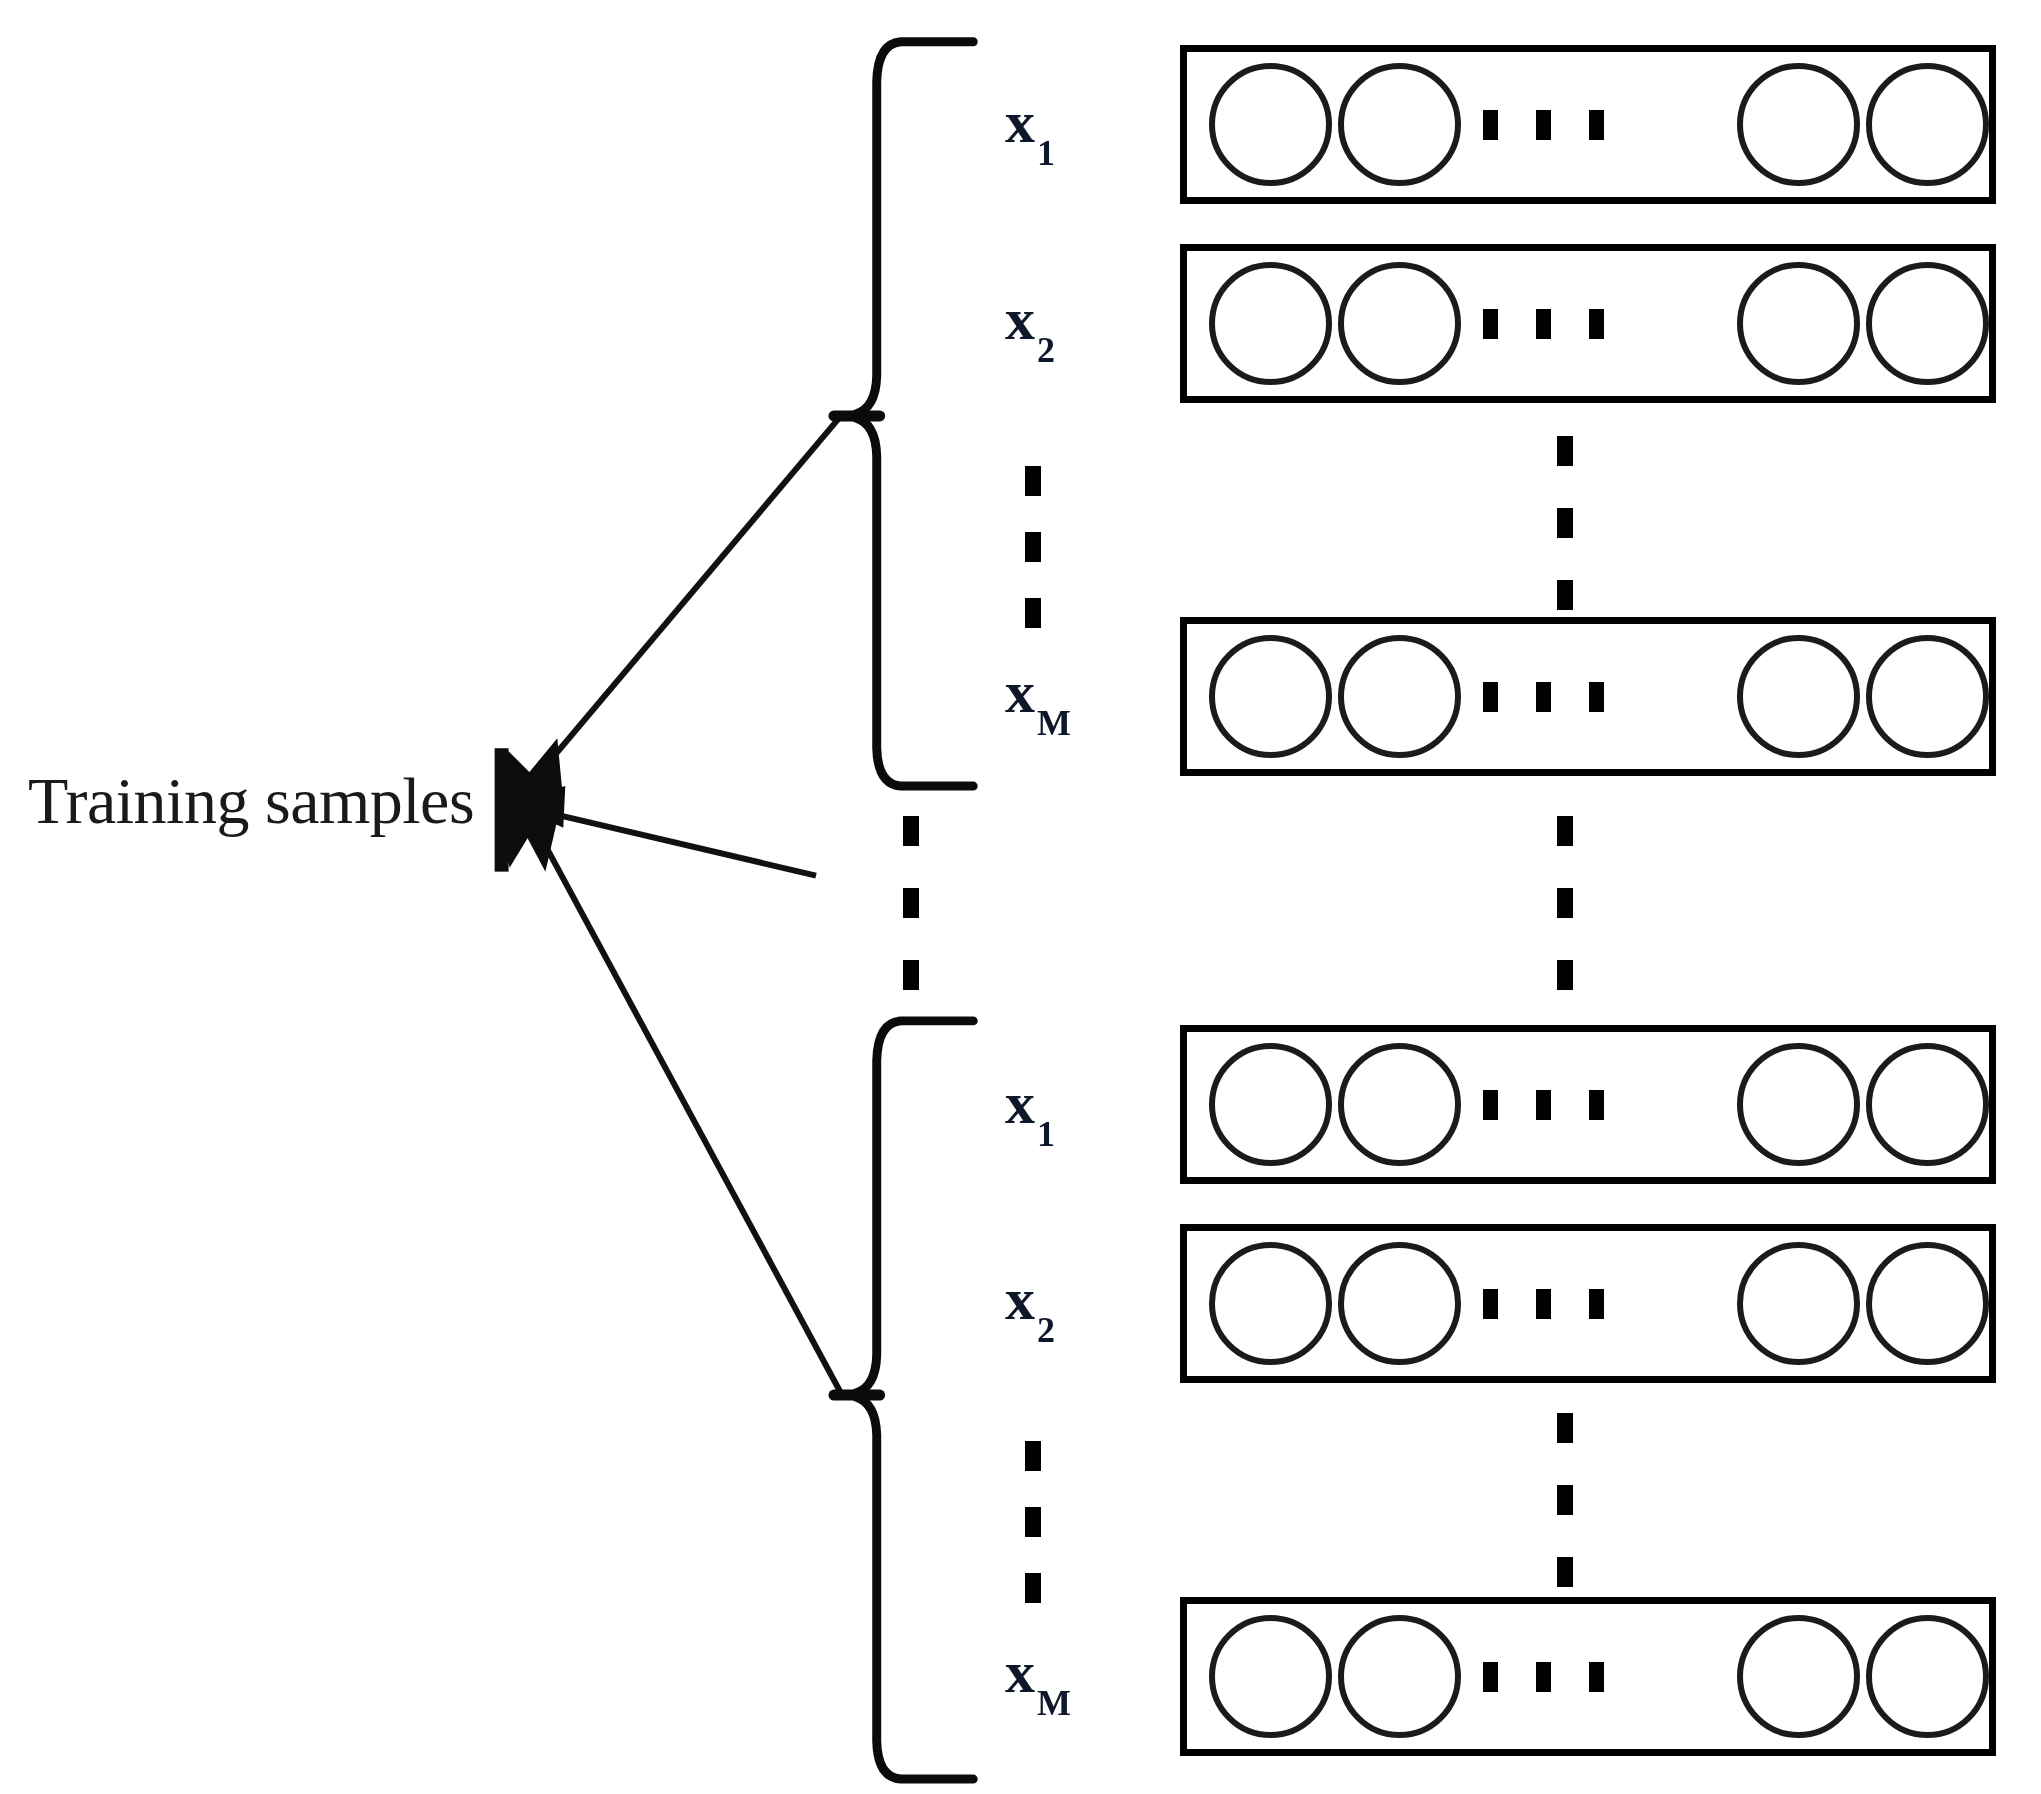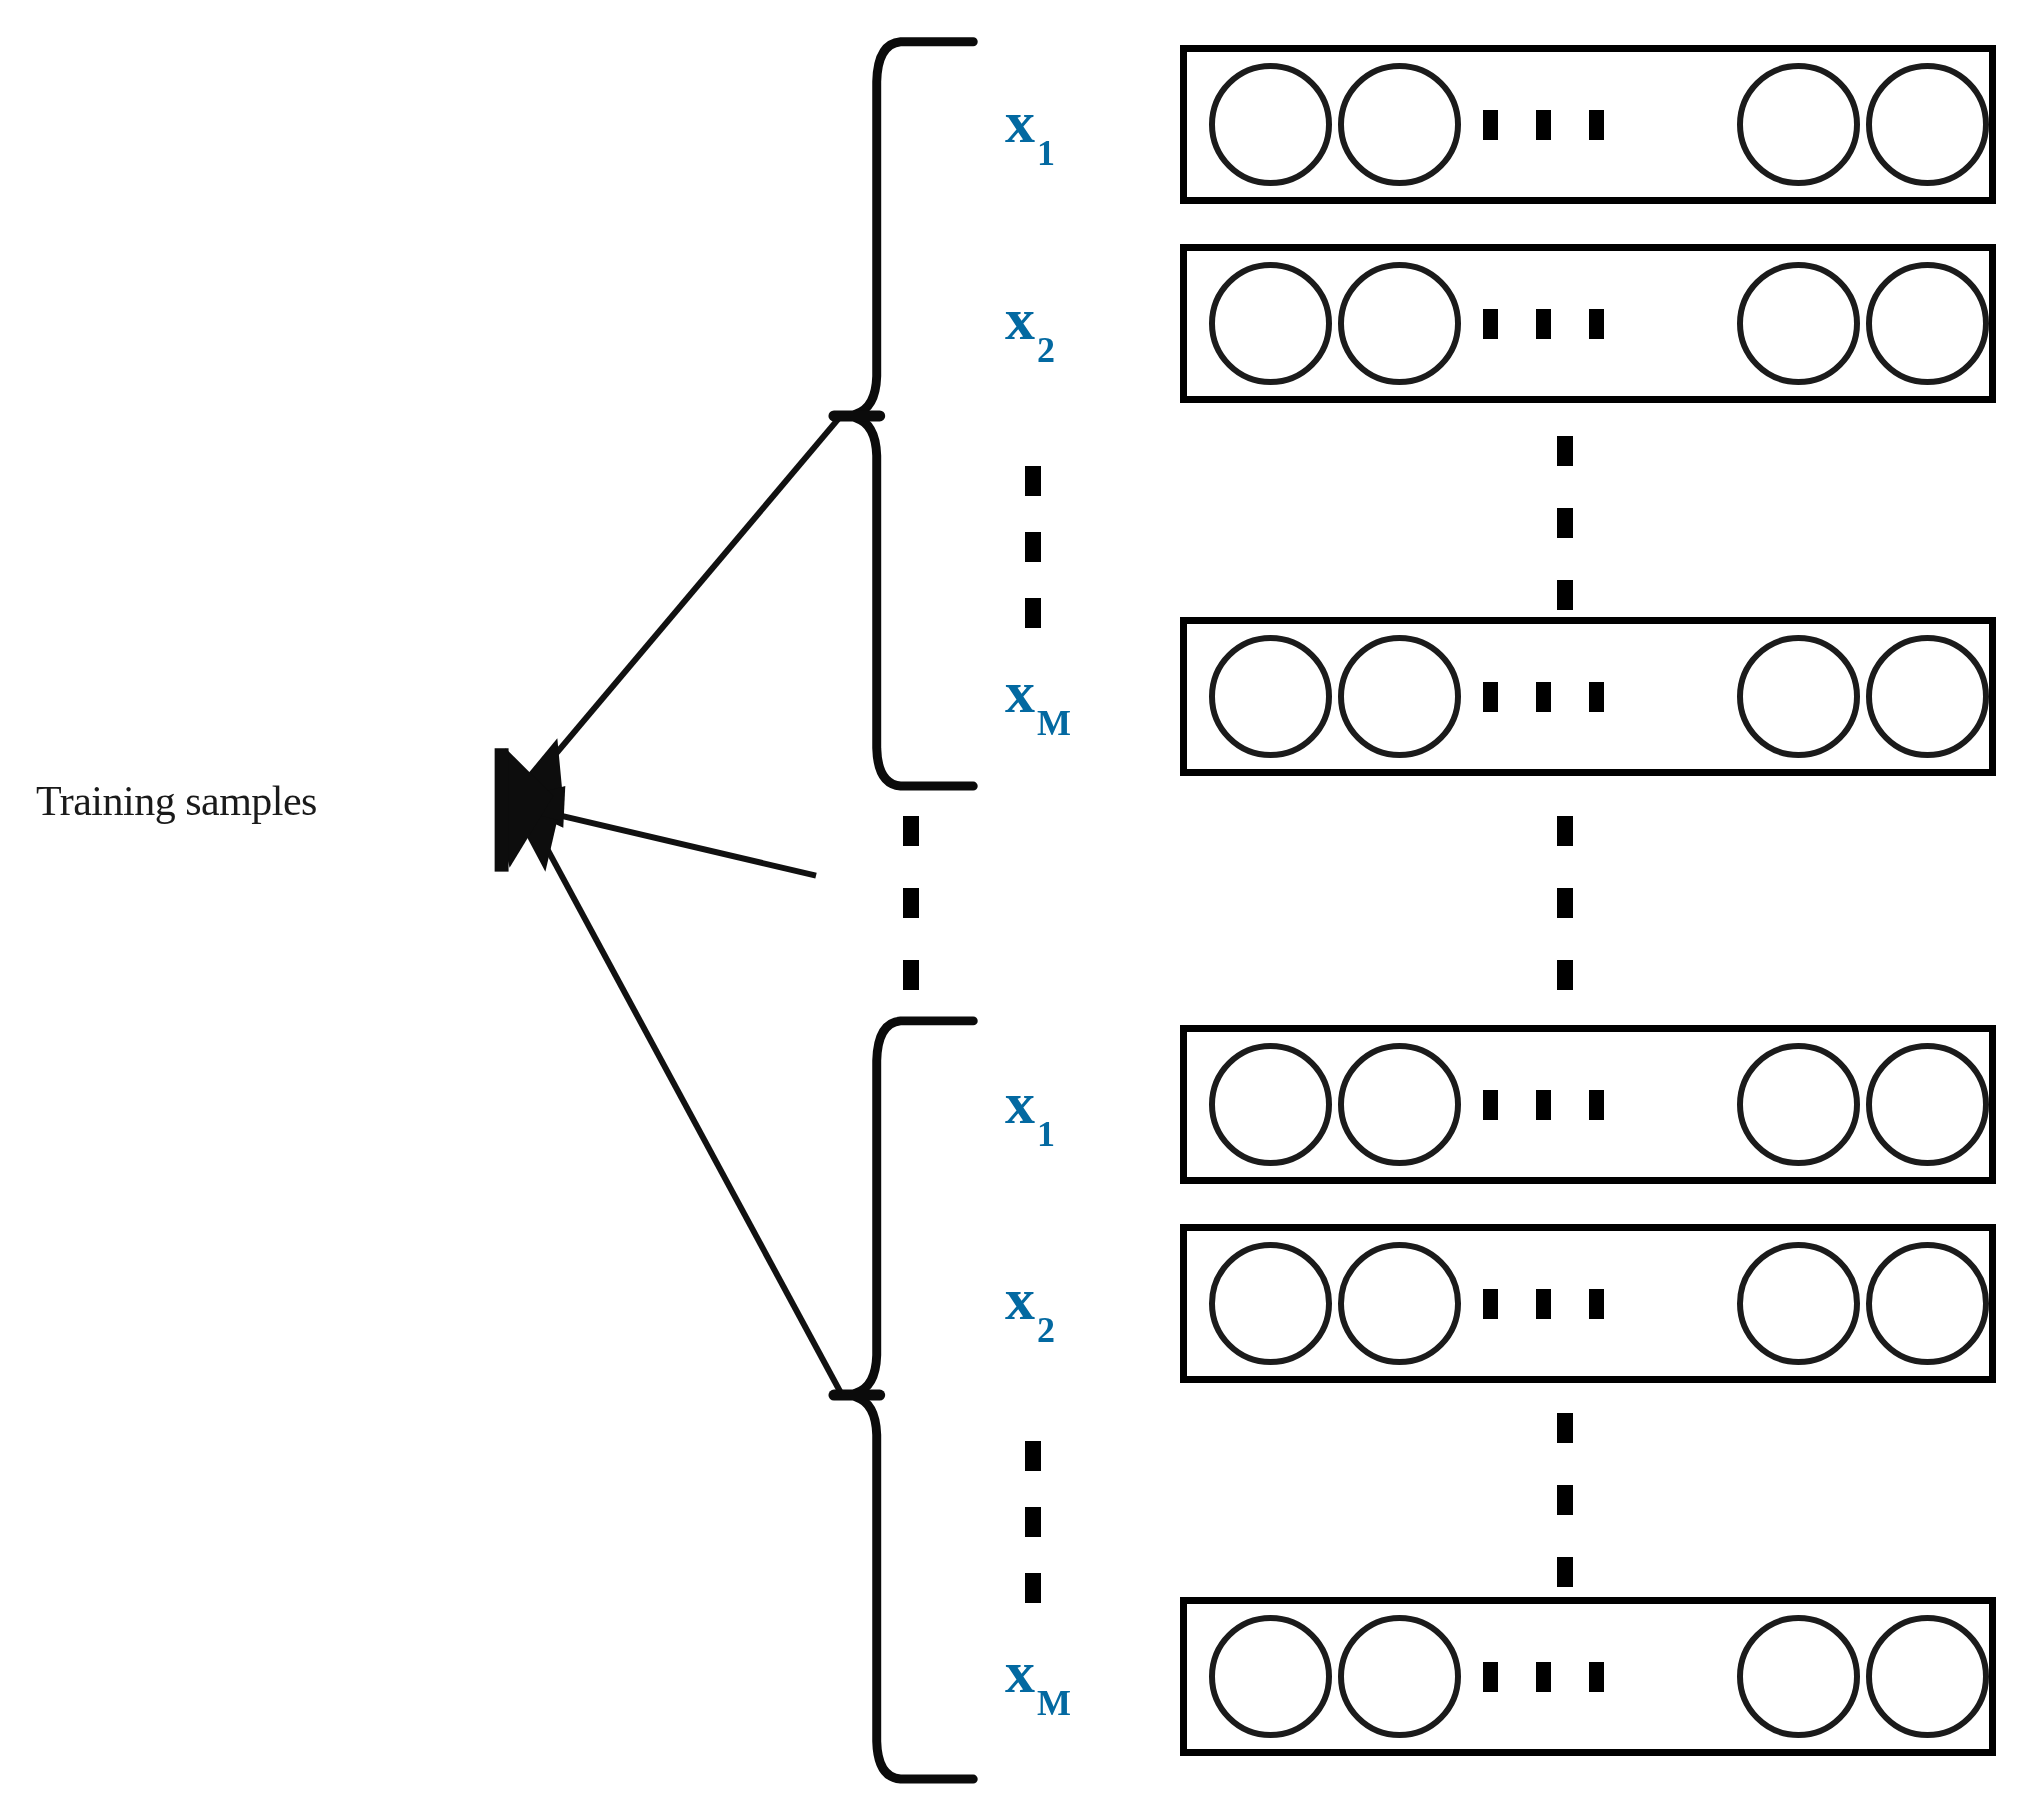--- a/index.html
+++ b/index.html
@@ -13,46 +13,46 @@
   #canvas {
     position: relative;
     width: 2042px;
     height: 1795px;
     background: #ffffff;
     overflow: hidden;
   }
   
   #training-label {
     position: absolute;
-    left: 36px;
+    left: 28px;
     top: 761px;
     width: 468px;
     height: 80px;
-    font-size: 42px;
+    font-size: 66px;
     line-height: 80px;
     color: #1a1a1a;
     white-space: nowrap;
     font-family: "Liberation Serif", "DejaVu Serif", serif;
     letter-spacing: -0.5px;
   }
   
   #vector-layer {
     position: absolute;
     left: 0;
     top: 0;
     width: 2042px;
     height: 1795px;
     pointer-events: none;
   }
   
   .x-label {
     position: absolute;
     font-size: 60px;
     font-weight: bold;
-    color: #0369a1;
+    color: #0f172a;
     font-family: "Liberation Serif", "DejaVu Serif", serif;
     white-space: nowrap;
     line-height: 1;
   }
   .x-label .sub {
     font-size: 36px;
     font-weight: bold;
     vertical-align: sub;
     position: relative;
     top: 10px;

